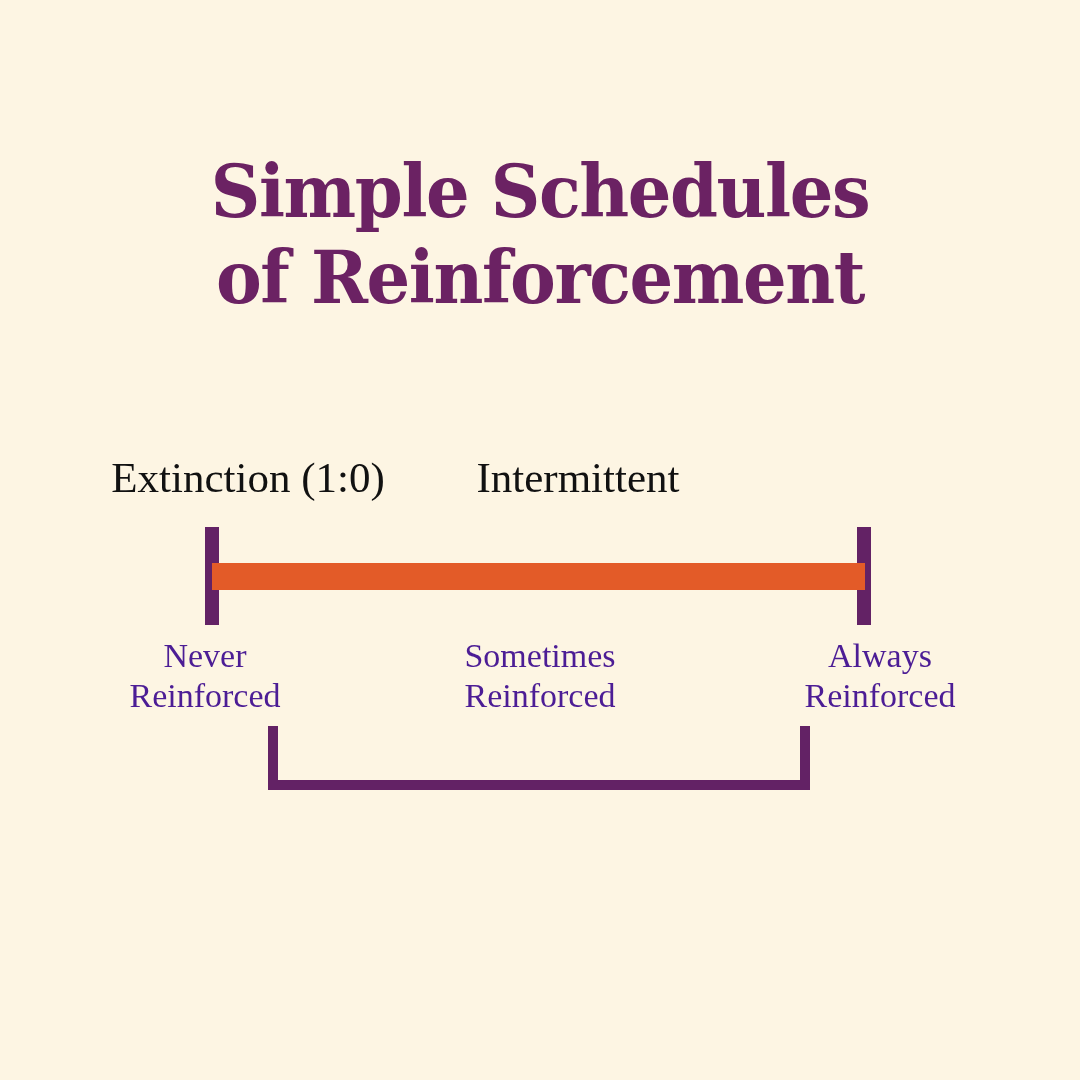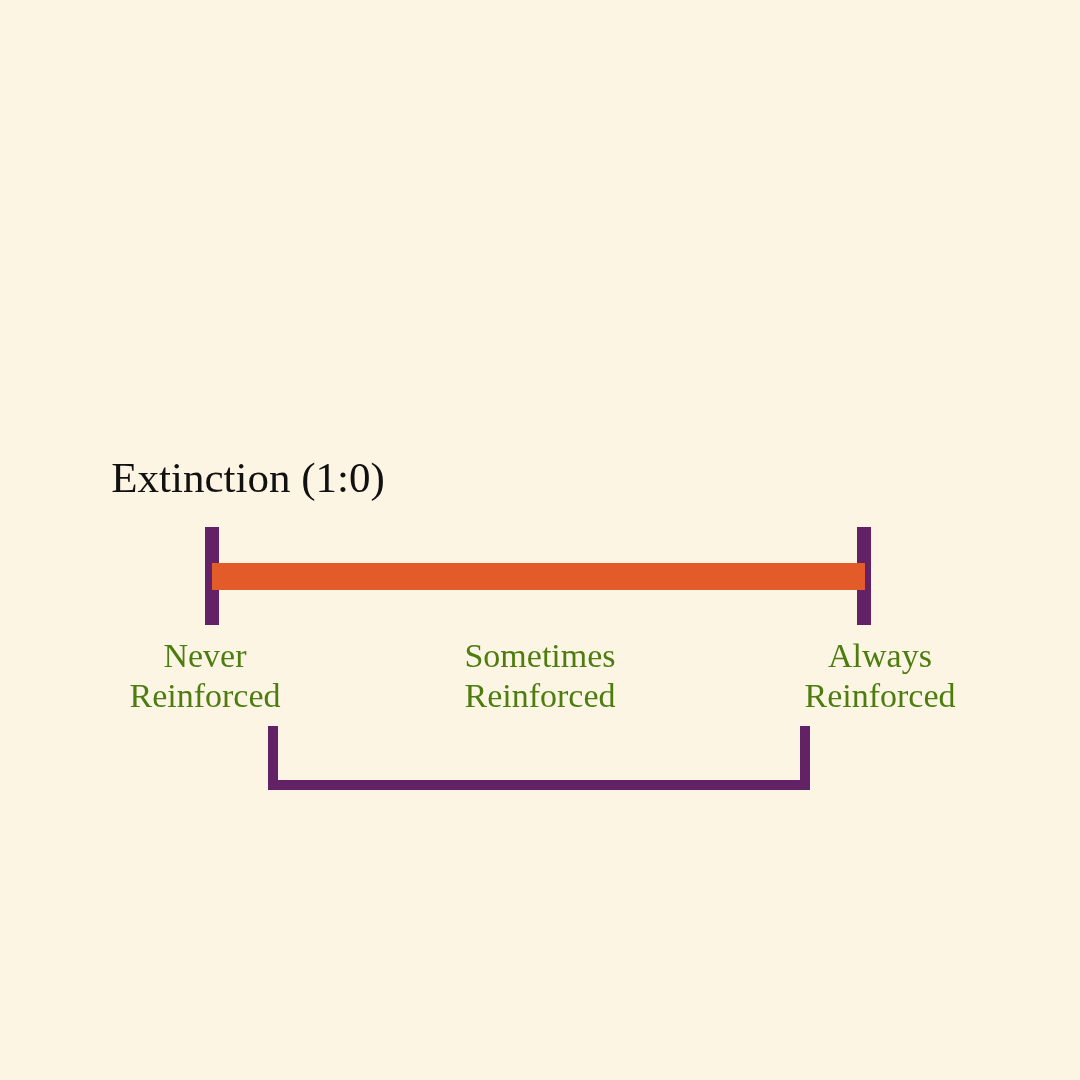--- a/index.html
+++ b/index.html
@@ -100,21 +100,21 @@
     top: 636px;
     width: 1080px;
   }
   .bottom-label {
     position: absolute;
     top: 0;
     font-family: "Liberation Serif", serif;
     font-weight: normal;
     font-size: 34px;
     line-height: 40px;
-    color: #4d7c0f;
+    color: #4c1d95;
     text-align: center;
     white-space: pre-line;
   }
   #sub-never     { left: 85px;  width: 240px; }
   #sub-sometimes { left: 420px; width: 240px; }
   #sub-always    { left: 760px; width: 240px; }
 
   
   .bracket {
     position: absolute;
@@ -139,23 +139,28 @@
     width: 542px;
     height: 10px;
     background: #632265;
   }
 </style>
 </head>
 <body>
 
 <div id="poster">
 
+  <div class="title-block">
+    <div class="title-line">Simple Schedules</div>
+    <div class="title-line">of Reinforcement</div>
+  </div>
 
   <div class="top-labels">
     <div class="top-label" id="lbl-extinction">Extinction (1:0)</div>
+    <div class="top-label" id="lbl-intermittent">Intermittent</div>
   </div>
 
   <div class="scale">
     <div class="tick" id="tick-left"></div>
     <div class="tick" id="tick-right"></div>
     <div class="bar"></div>
   </div>
 
   <div class="bottom-labels">
     <div class="bottom-label" id="sub-never">Never

